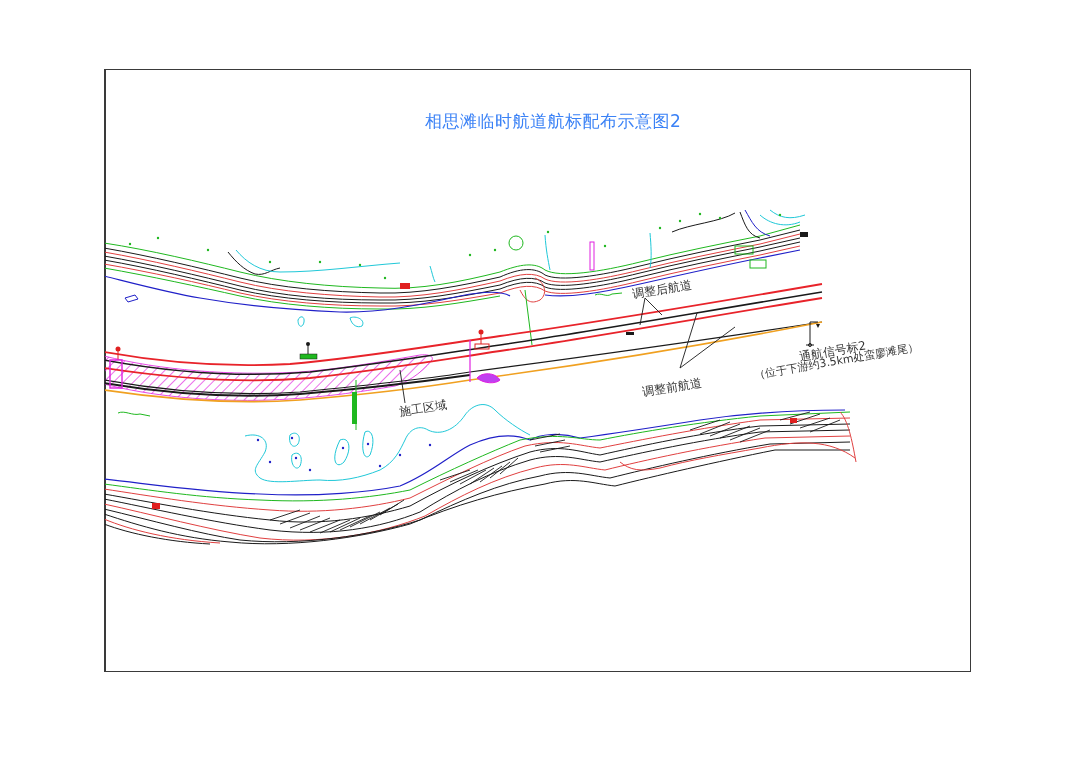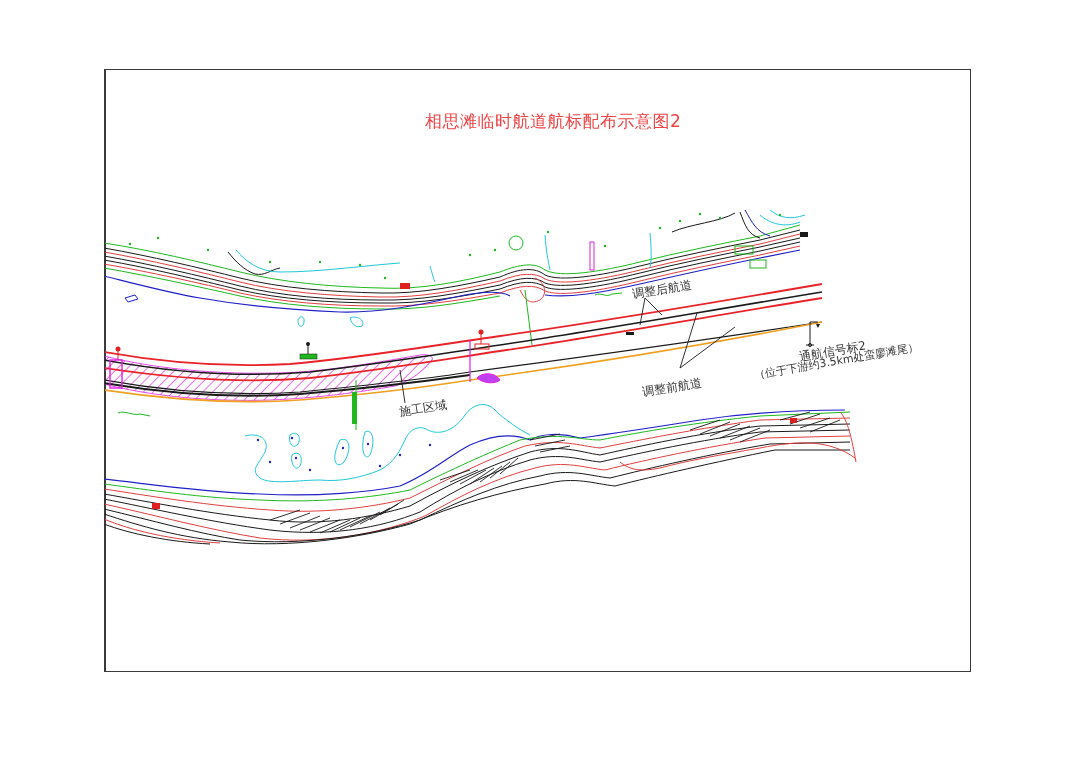--- a/index.html
+++ b/index.html
@@ -1,20 +1,20 @@
 <!DOCTYPE html>
 <html><head>
 <meta charset="utf-8">
 <style>
   html, body { margin:0; padding:0; background:#ffffff; }
   body { width:1080px; height:764px; position:relative; overflow:hidden;
          font-family:"DejaVu Sans", sans-serif; }
   .frame { position:absolute; left:104px; top:69px; width:867px; height:603px;
            border:1.5px solid #3a3a3a; border-left-width:2px; box-sizing:border-box; }
-  .title { position:absolute; left:425px; top:110px; font-size:17px; color:#ef4444;
+  .title { position:absolute; left:425px; top:110px; font-size:17px; color:#3b82f6;
            letter-spacing:0.5px; white-space:nowrap; }
   svg.map { position:absolute; left:0; top:0; }
   .lbl { font-family:"DejaVu Sans", sans-serif; fill:#333; font-size:12px; }
 </style>
 </head>
 <body>
 
 <div class="frame"></div>
 <div class="title">相思滩临时航道航标配布示意图2</div>
 

